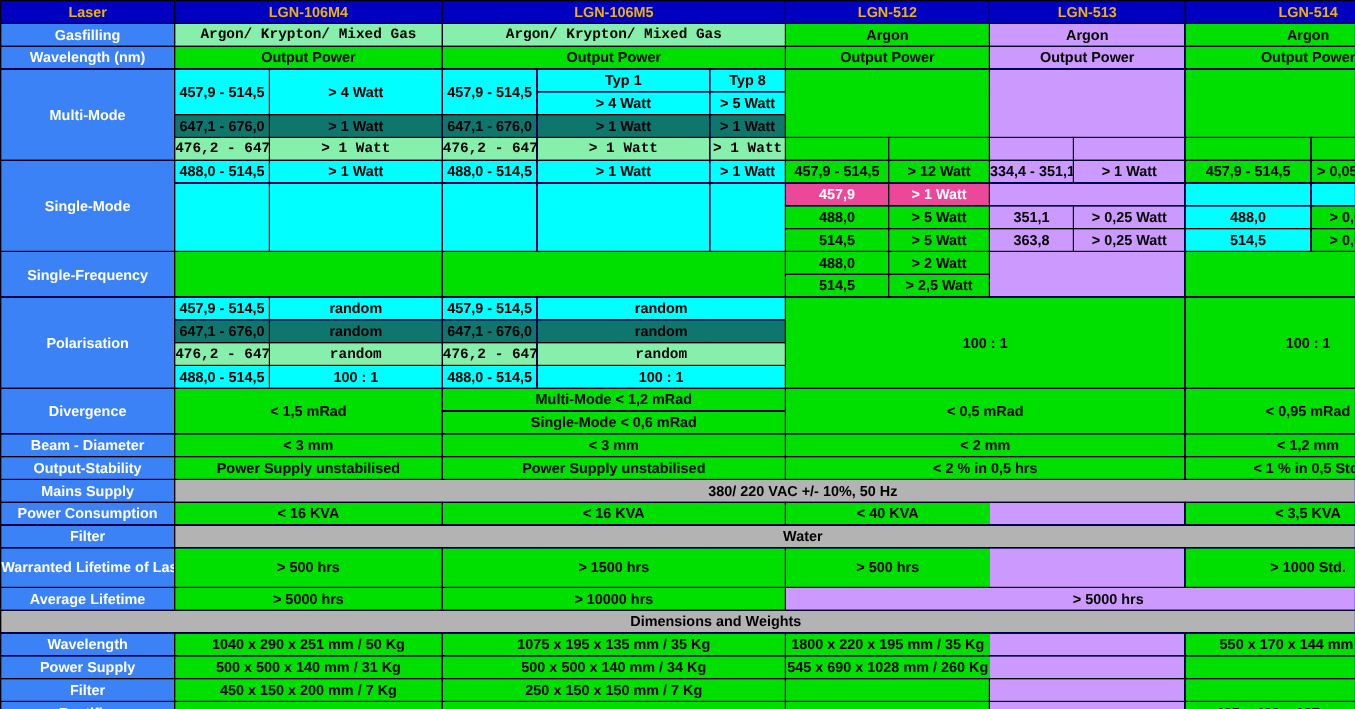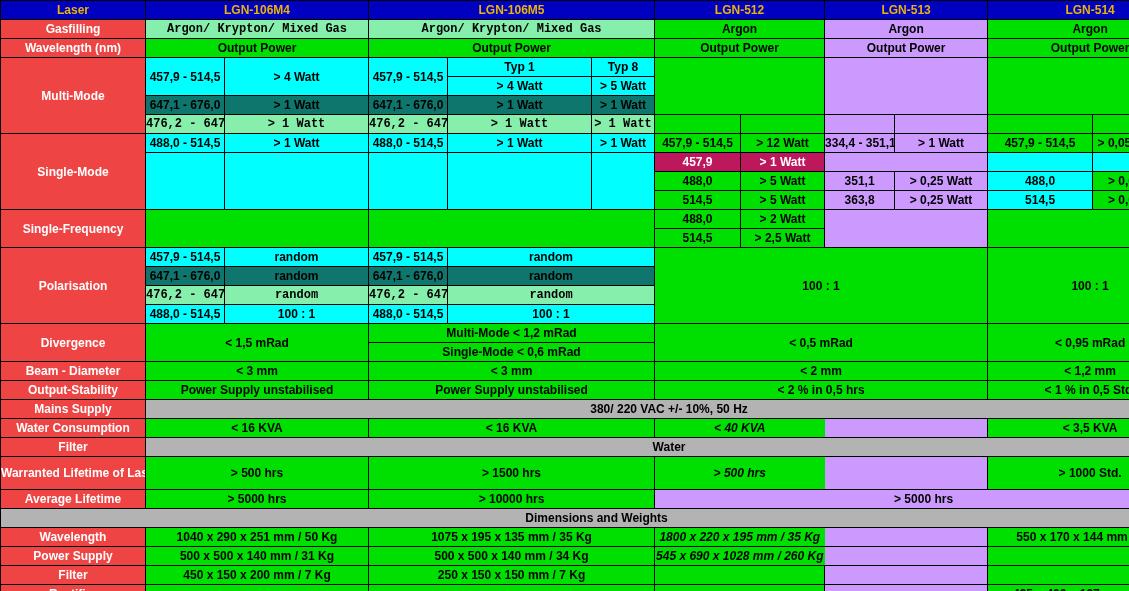--- a/index.html
+++ b/index.html
@@ -21,30 +21,30 @@
     padding:0;
     text-align:center;
     vertical-align:middle;
     height:18px;
     line-height:14px;
     overflow:hidden;
     white-space:nowrap;
   }
   
   .hdr{background:#0000c0;color:#eab308;}
-  .lbl{background:#ef4444;color:#ffffff;text-align:left;padding-left:4px;}
+  .lbl{background:#3b82f6;color:#ffffff;text-align:left;padding-left:4px;}
   .green{background:#00e000;}
   .cyan{background:#00ffff;}
   .orange{background:#86efac;font-family:Liberation Mono, monospace;}
   .red{background:#0f766e;}
   .violet{background:#cc99ff;}
   .grey{background:#b3b3b3;}
-  .blue{background:#be185d;color:#ffffff;}
+  .blue{background:#ec4899;color:#ffffff;}
   .left{text-align:left;padding-left:4px;}
-  .nb-r{border-right:0 !important;font-style:italic;}
+  .nb-r{border-right:0 !important;}
   .nb-l{border-left:0 !important;}
 </style>
 </head>
 <body>
 
 <table class="spec">
   <colgroup>
     <col style="width:145px">
     <col style="width:79px">
       <col style="width:70px">
@@ -236,21 +236,21 @@
     <td class="green" colspan="4">&lt; 2 % in 0,5 hrs</td>
     <td class="green" colspan="2">&lt; 1 % in 0,5 Std.</td>
   </tr>
 
   <tr>
     <td class="lbl">Mains Supply</td>
     <td class="grey" colspan="13">380/ 220 VAC +/- 10%, 50 Hz</td>
   </tr>
 
   <tr>
-    <td class="lbl">Water Consumption</td>
+    <td class="lbl">Power Consumption</td>
     <td class="green" colspan="3">&lt; 16 KVA</td>
     <td class="green" colspan="4">&lt; 16 KVA</td>
     <td class="green nb-r" colspan="2">&lt; 40  KVA</td>
     <td class="violet nb-l" colspan="2"></td>
     <td class="green" colspan="2">&lt; 3,5 KVA</td>
   </tr>
 
   <tr>
     <td class="lbl">Filter</td>
     <td class="grey" colspan="13">Water</td>

